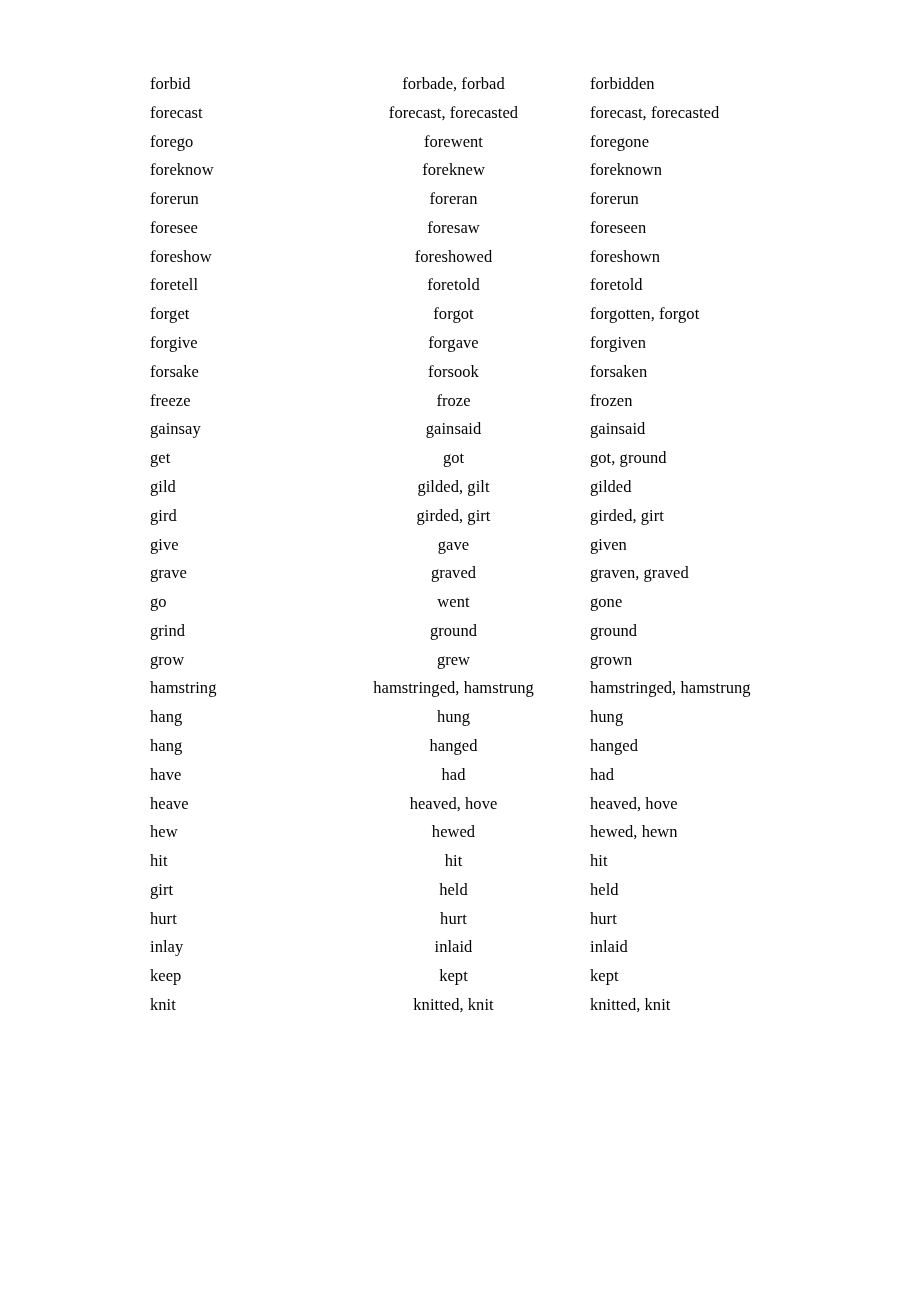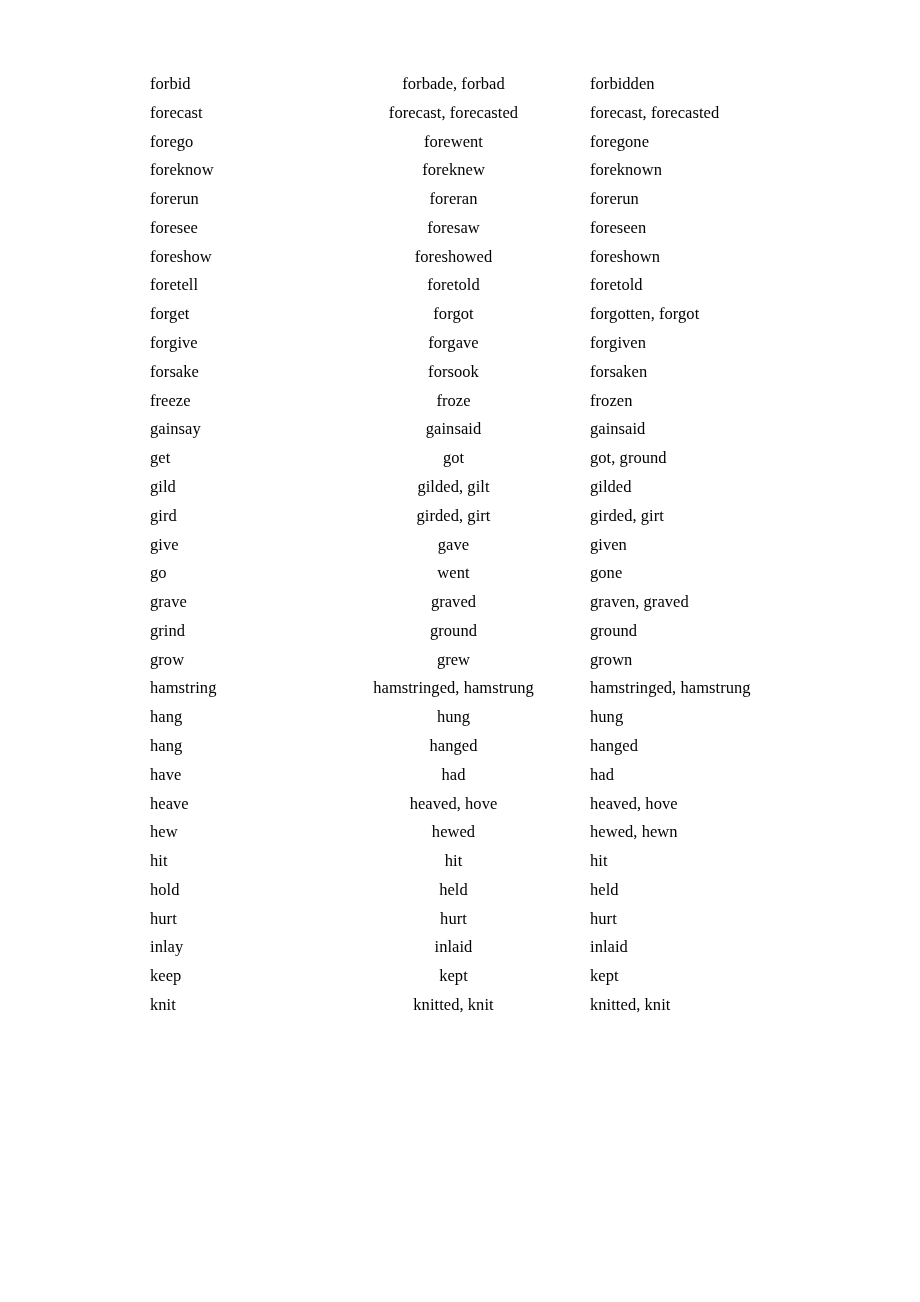--- a/index.html
+++ b/index.html
@@ -131,30 +131,30 @@
           <td class="c-base">gird</td>
           <td class="c-past">girded, girt</td>
           <td class="c-part">girded, girt</td>
         </tr>
         <tr>
           <td class="c-base">give</td>
           <td class="c-past">gave</td>
           <td class="c-part">given</td>
         </tr>
         <tr>
+          <td class="c-base">grave</td>
+          <td class="c-past">graved</td>
+          <td class="c-part">graven, graved</td>
+        </tr>
+        <tr>
           <td class="c-base">go</td>
           <td class="c-past">went</td>
           <td class="c-part">gone</td>
         </tr>
         <tr>
-          <td class="c-base">grave</td>
-          <td class="c-past">graved</td>
-          <td class="c-part">graven, graved</td>
-        </tr>
-        <tr>
           <td class="c-base">grind</td>
           <td class="c-past">ground</td>
           <td class="c-part">ground</td>
         </tr>
         <tr>
           <td class="c-base">grow</td>
           <td class="c-past">grew</td>
           <td class="c-part">grown</td>
         </tr>
         <tr>
@@ -186,21 +186,21 @@
           <td class="c-base">hew</td>
           <td class="c-past">hewed</td>
           <td class="c-part">hewed, hewn</td>
         </tr>
         <tr>
           <td class="c-base">hit</td>
           <td class="c-past">hit</td>
           <td class="c-part">hit</td>
         </tr>
         <tr>
-          <td class="c-base">hold</td>
+          <td class="c-base">girt</td>
           <td class="c-past">held</td>
           <td class="c-part">held</td>
         </tr>
         <tr>
           <td class="c-base">hurt</td>
           <td class="c-past">hurt</td>
           <td class="c-part">hurt</td>
         </tr>
         <tr>
           <td class="c-base">inlay</td>

